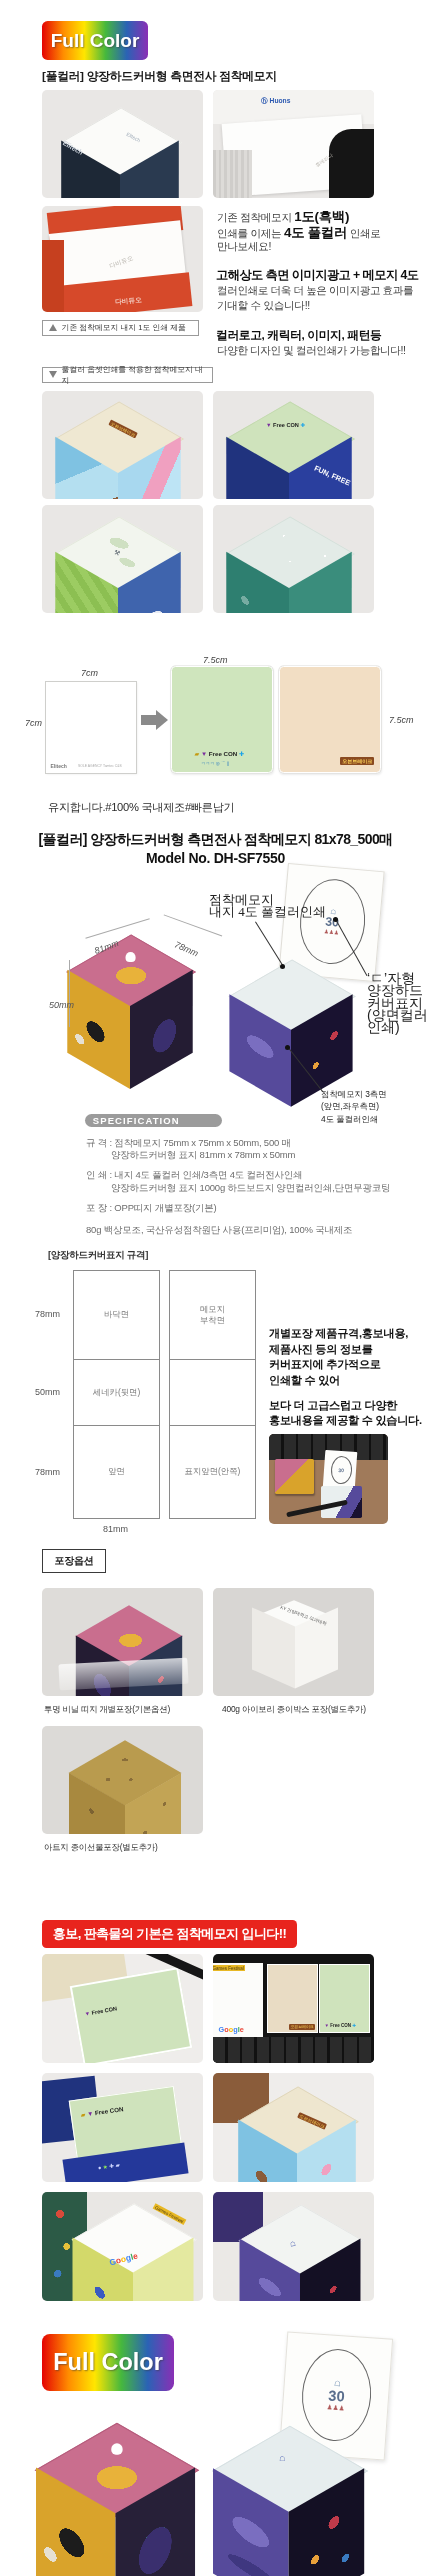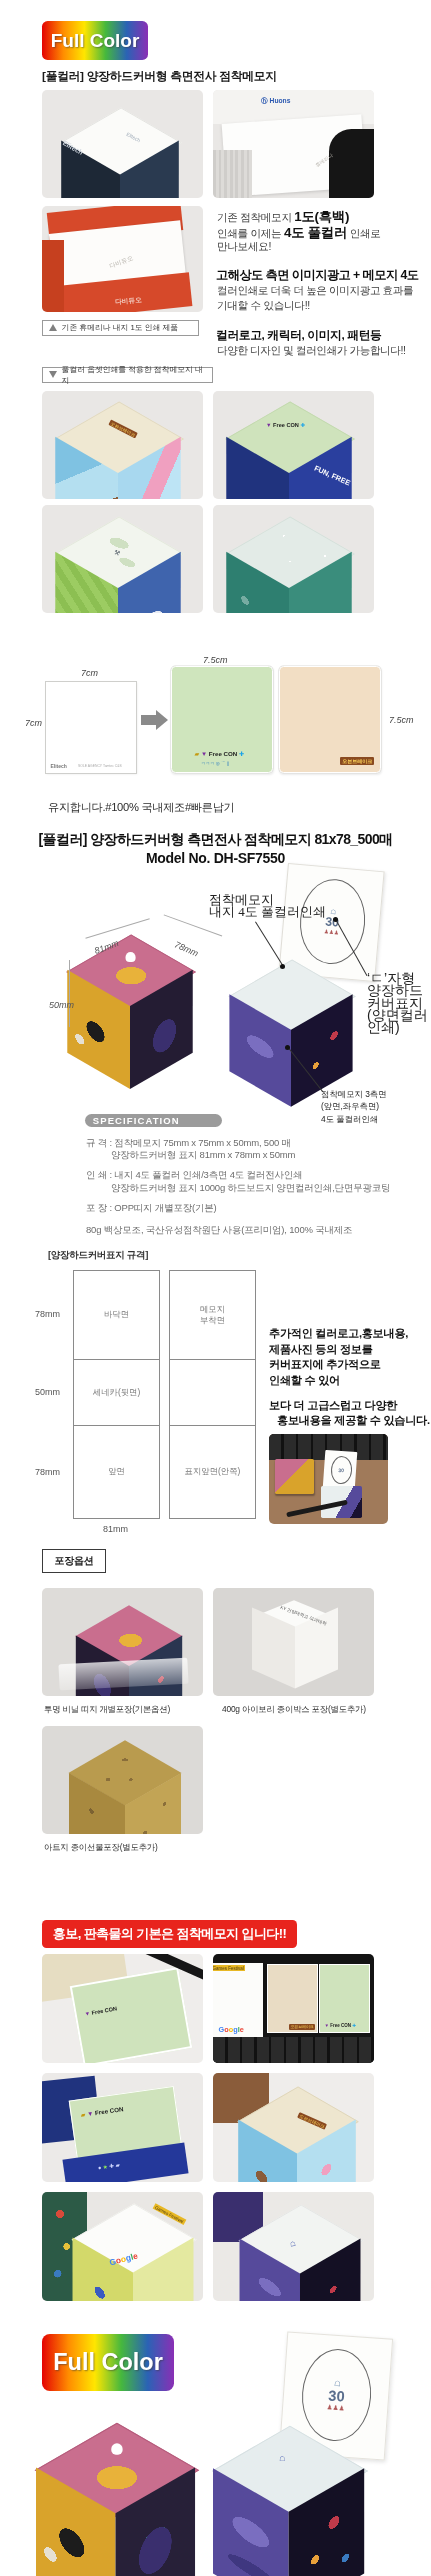--- a/index.html
+++ b/index.html
@@ -91,21 +91,21 @@
   </div>
   <div class="abs" style="left:217px;top:240px;font-size:10.6px;color:#3a3a3a;letter-spacing:-0.3px;">만나보세요!</div>
   <div class="abs" style="left:216px;top:267px;font-size:12.3px;font-weight:bold;color:#0e0e0e;letter-spacing:-0.6px;white-space:nowrap;">고해상도 측면 이미지광고 + 메모지 4도</div>
   <div class="abs" style="left:217px;top:284px;font-size:10.6px;color:#3a3a3a;letter-spacing:-0.4px;">컬러인쇄로 더욱 더 높은 이미지광고 효과를</div>
   <div class="abs" style="left:217px;top:299px;font-size:10.6px;color:#3a3a3a;letter-spacing:-0.3px;">기대할 수 있습니다!!</div>
   <div class="abs" style="left:216px;top:328px;font-size:11.8px;font-weight:bold;color:#0e0e0e;letter-spacing:-0.4px;">컬러로고, 캐릭터, 이미지, 패턴등</div>
   <div class="abs" style="left:217px;top:344px;font-size:10.6px;color:#3a3a3a;letter-spacing:-0.4px;">다양한 디자인 및 컬러인쇄가 가능합니다!!</div>
 
   <div class="capbox" style="left:42px;top:320px;width:157px;height:15.7px;">
     <span class="tri-up"></span>
-    <span>기존 휴메리나 내지 1도 인쇄 제품</span>
+    <span>기존 점착메모지 내지 1도 인쇄 제품</span>
   </div>
   <div class="capbox" style="left:42px;top:367px;width:171px;height:15.7px;">
     <span class="tri-down"></span>
     <span>풀컬러 옵셋인쇄를 적용한 점착메모지 내지</span>
   </div>
 
   <div class="ph" style="left:42px;top:391px;width:161px;height:108px;">
     <div class="cube" style="left:19.6px;top:10px;transform:scale(1.12);">
       <div class="ctop memo-lines" style="background:#efe8d2;border:0.6px solid #e0d8c0;"></div>
       <div class="cl" style="height:84px;background:linear-gradient(135deg,#7fc2e2 0 30%,#b4dff0 30% 55%,#8a5c3a 55% 100%);"></div>
@@ -251,26 +251,26 @@
     </div>
   <div class="cellbox" style="left:169px;top:1359px;width:87px;height:67px;"></div>
   <div class="cellbox" style="left:169px;top:1425px;width:87px;height:94px;">
     <span>표지앞면(안쪽)</span>
     </div>
   <div class="dimr" style="left:35px;top:1309px;font-size:9px;">78mm</div>
   <div class="dimr" style="left:35px;top:1387px;font-size:9px;">50mm</div>
   <div class="dimr" style="left:35px;top:1467px;font-size:9px;">78mm</div>
   <div class="dimr" style="left:103px;top:1524px;font-size:9px;">81mm</div>
 
-  <div class="extra-line" style="left:269px;top:1326px;">추가적인 컬러로고,홍보내용,</div>
+  <div class="extra-line" style="left:269px;top:1326px;">개별포장 제품규격,홍보내용,</div>
   <div class="extra-line" style="left:269px;top:1342px;">제품사진 등의 정보를</div>
   <div class="extra-line" style="left:269px;top:1357px;">커버표지에 추가적으로</div>
   <div class="extra-line" style="left:269px;top:1373px;">인쇄할 수 있어</div>
   <div class="extra-line" style="left:269px;top:1398px;">보다 더 고급스럽고 다양한</div>
-  <div class="extra-line" style="left:269px;top:1413px;margin-left:8px;">홍보내용을 제공할 수 있습니다.</div>
+  <div class="extra-line" style="left:269px;top:1413px;">홍보내용을 제공할 수 있습니다.</div>
   <div class="ph" style="left:269px;top:1434px;width:119px;height:90px;background:#a07a5a;">
     <div class="abs kbd" style="left:0;top:0;width:119px;height:26px;"></div>
     <div class="abs" style="left:5.6px;top:25px;width:39px;height:35px;background:linear-gradient(135deg,#c96e8e 0 45%,#d9a32b 45% 100%);border-radius:1.7px;box-shadow:0.6px 1.1px 1.7px rgba(0,0,0,.3);"></div>
     <div class="abs" style="left:55px;top:17px;width:32px;height:39px;background:#fdfdfb;border-radius:1.1px;transform:rotate(4deg);">
       <div class="stamp" style="left:6.7px;top:4.5px;width:19px;height:26px;border-width:0.6px;font-size:5px;">30</div>
     </div>
     <div class="abs" style="left:52px;top:52px;width:41px;height:32px;background:linear-gradient(120deg,#e9efef 0 55%,#564a9b 55% 80%,#191230 80% 100%);border-radius:1.7px;"></div>
     <div class="abs" style="left:17px;top:72px;width:62px;height:5px;background:#1a1a1a;border-radius:2.8px;transform:rotate(-12deg);"></div>
   </div>
 

